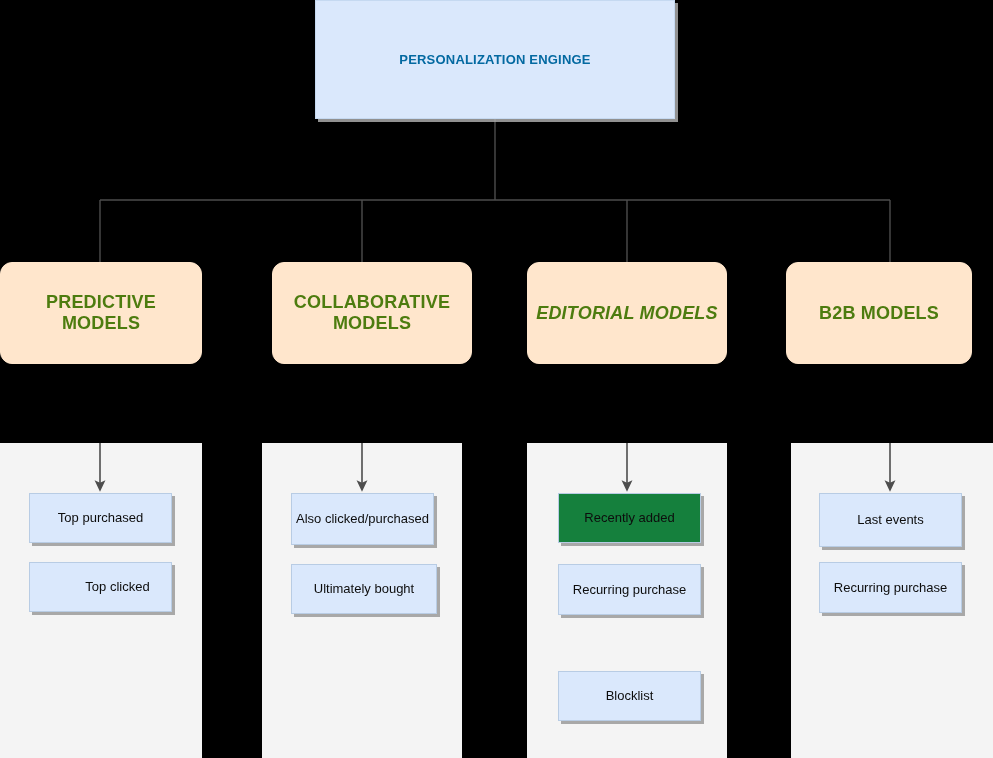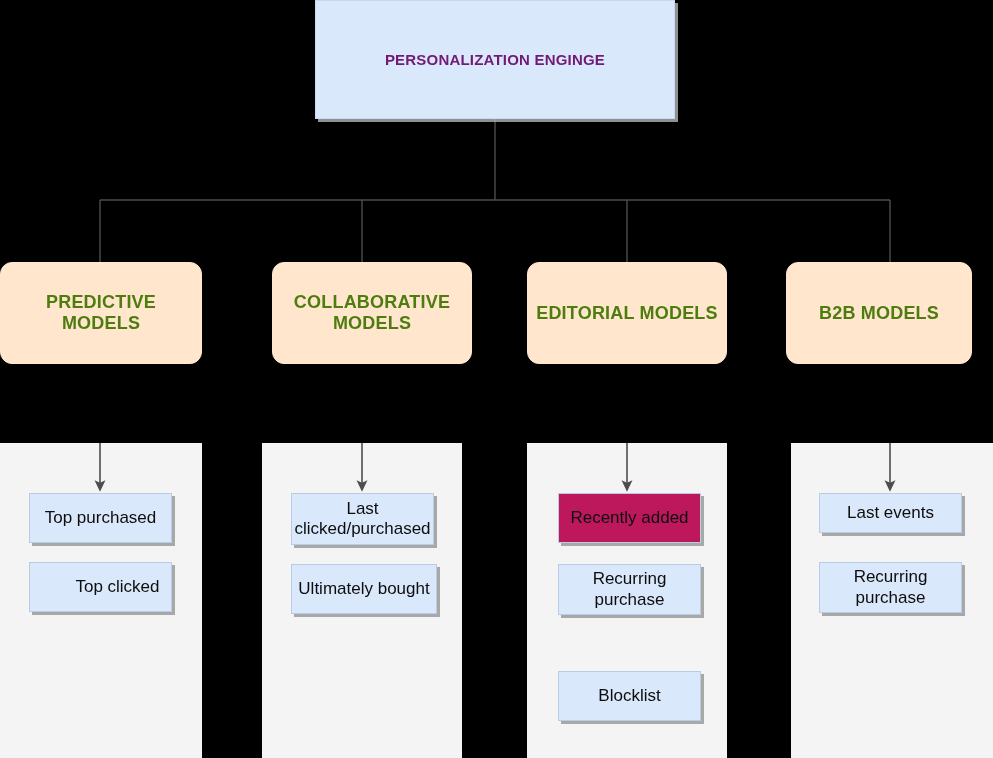--- a/index.html
+++ b/index.html
@@ -35,23 +35,23 @@
     position: absolute;
     background: #dae8fc;
     border: 1px solid #c5d9f1;
     box-sizing: border-box;
     display: flex;
     align-items: center;
     justify-content: center;
     box-shadow: 3px 3px 0 rgba(170,170,170,0.85);
   }
   .engine-label {
-    font-size: 15px;
+    font-size: 13px;
     font-weight: bold;
-    color: #701a75;
+    color: #0369a1;
     letter-spacing: 0.2px;
     text-align: center;
   }
 
   
   .model-box {
     position: absolute;
     background: #ffe6cc;
     border: 1px solid #ffe6cc;
     border-radius: 12px;
@@ -74,21 +74,21 @@
     position: absolute;
     background: #dae8fc;
     border: 1px solid #b8cce4;
     box-sizing: border-box;
     display: flex;
     align-items: center;
     justify-content: center;
     box-shadow: 3px 3px 0 rgba(160,160,160,0.9);
   }
   .feature-label {
-    font-size: 17px;
+    font-size: 13px;
     color: #0d0d0d;
     text-align: center;
     line-height: 1.18;
     padding: 0 4px;
   }
 
   
   .connector-svg {
     position: absolute;
     left: 0; top: 0;
@@ -125,21 +125,21 @@
     <span class="engine-label">PERSONALIZATION ENGINGE</span>
   </div>
 
   <div id="model-boxes">
       <div class="model-box" style="left: 0px; top: 262px; width: 202px; height: 102px; background: rgb(255, 230, 204);">
         <span class="model-label">PREDICTIVE MODELS</span>
       </div>
       <div class="model-box" style="left: 272px; top: 262px; width: 200px; height: 102px; background: rgb(255, 230, 204);">
         <span class="model-label">COLLABORATIVE MODELS</span>
       </div>
-      <div class="model-box" style="left: 527px; top: 262px; width: 200px; height: 102px; background: rgb(255, 230, 204);">
+      <div class="model-box" style="left: 527px; top: 262px; width: 200px; height: 102px; background: rgb(255, 230, 204); font-style: italic;">
         <span class="model-label">EDITORIAL MODELS</span>
       </div>
       <div class="model-box" style="left: 786px; top: 262px; width: 186px; height: 102px; background: rgb(255, 230, 204);">
         <span class="model-label">B2B MODELS</span>
       </div>
     </div>
 
   <svg class="connector-svg">
     <defs>
       <marker id="arrowhead" markerWidth="9" markerHeight="9" refX="4.2" refY="4" orient="auto" markerUnits="strokeWidth">
@@ -155,35 +155,35 @@
   </svg>
 
   <div id="feature-boxes">
       <div class="feature-box" style="left: 29px; top: 493px; width: 143px; height: 50px; background: rgb(218, 232, 252); border-color: rgb(184, 204, 228);">
         <span class="feature-label">Top purchased</span>
       </div>
       <div class="feature-box" style="left: 29px; top: 562px; width: 143px; height: 50px; background: rgb(218, 232, 252); border-color: rgb(184, 204, 228); padding-left: 34px;">
         <span class="feature-label">Top clicked</span>
       </div>
       <div class="feature-box" style="left: 291px; top: 493px; width: 143px; height: 52px; background: rgb(218, 232, 252); border-color: rgb(184, 204, 228);">
-        <span class="feature-label">Last clicked/purchased</span>
+        <span class="feature-label">Also clicked/purchased</span>
       </div>
       <div class="feature-box" style="left: 291px; top: 564px; width: 146px; height: 50px; background: rgb(218, 232, 252); border-color: rgb(184, 204, 228);">
         <span class="feature-label">Ultimately bought</span>
       </div>
-      <div class="feature-box" style="left: 558px; top: 493px; width: 143px; height: 50px; background: #be185d; border-color: rgb(184, 204, 228);">
+      <div class="feature-box" style="left: 558px; top: 493px; width: 143px; height: 50px; background: #15803d; border-color: rgb(184, 204, 228);">
         <span class="feature-label">Recently added</span>
       </div>
       <div class="feature-box" style="left: 558px; top: 564px; width: 143px; height: 51px; background: rgb(218, 232, 252); border-color: rgb(184, 204, 228);">
         <span class="feature-label">Recurring purchase</span>
       </div>
       <div class="feature-box" style="left: 558px; top: 671px; width: 143px; height: 50px; background: rgb(218, 232, 252); border-color: rgb(184, 204, 228);">
         <span class="feature-label">Blocklist</span>
       </div>
-      <div class="feature-box" style="left: 819px; top: 493px; width: 143px; height: 40px; background: rgb(218, 232, 252); border-color: rgb(184, 204, 228);">
+      <div class="feature-box" style="left: 819px; top: 493px; width: 143px; height: 54px; background: rgb(218, 232, 252); border-color: rgb(184, 204, 228);">
         <span class="feature-label">Last events</span>
       </div>
       <div class="feature-box" style="left: 819px; top: 562px; width: 143px; height: 51px; background: rgb(218, 232, 252); border-color: rgb(184, 204, 228);">
         <span class="feature-label">Recurring purchase</span>
       </div>
     </div>
 
 </div>
 
 </body></html>

